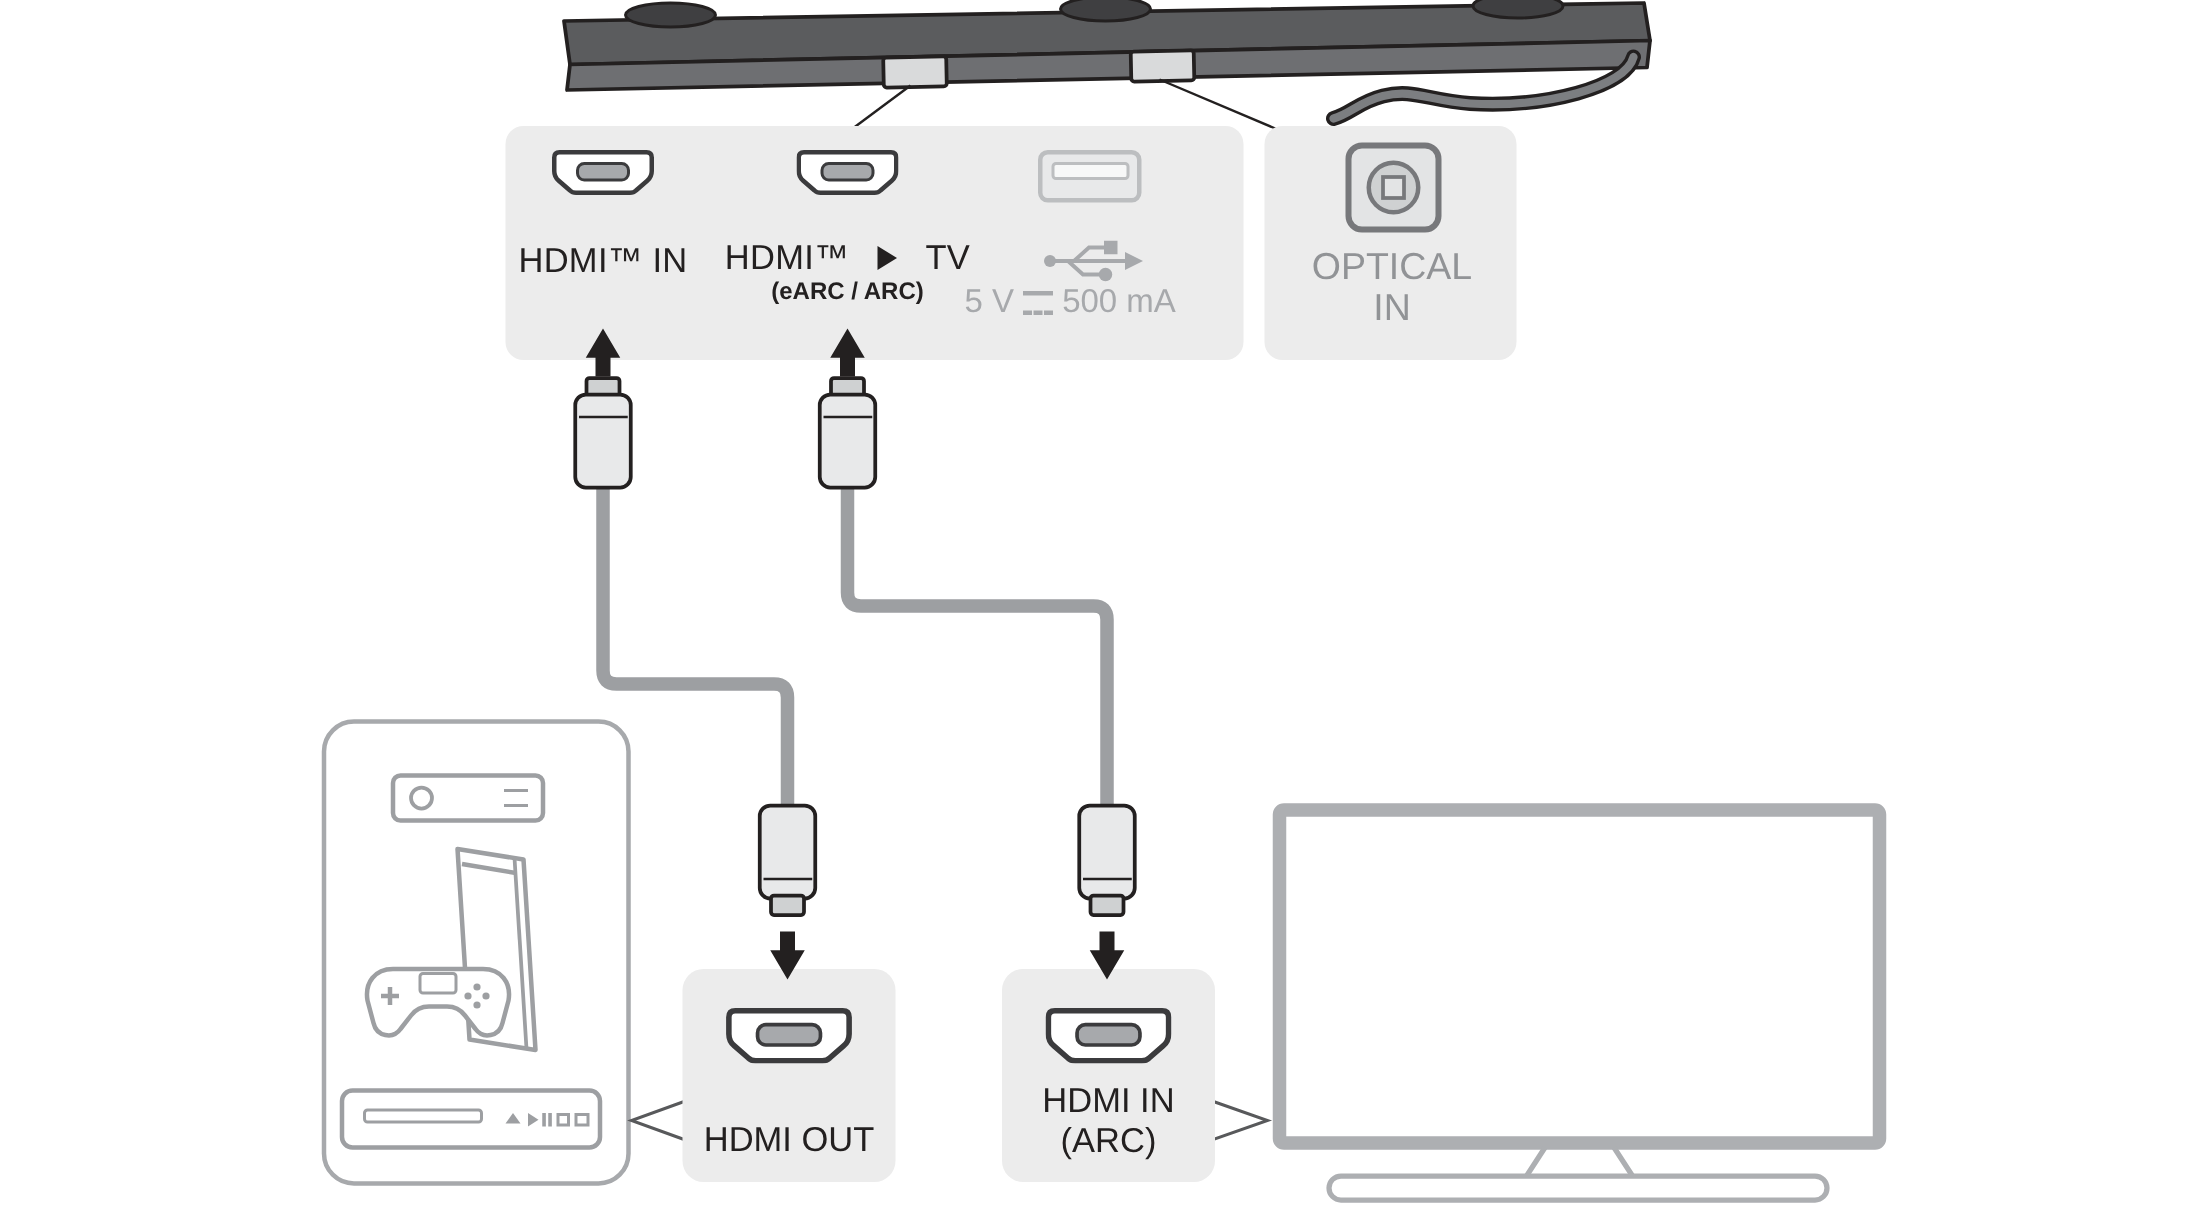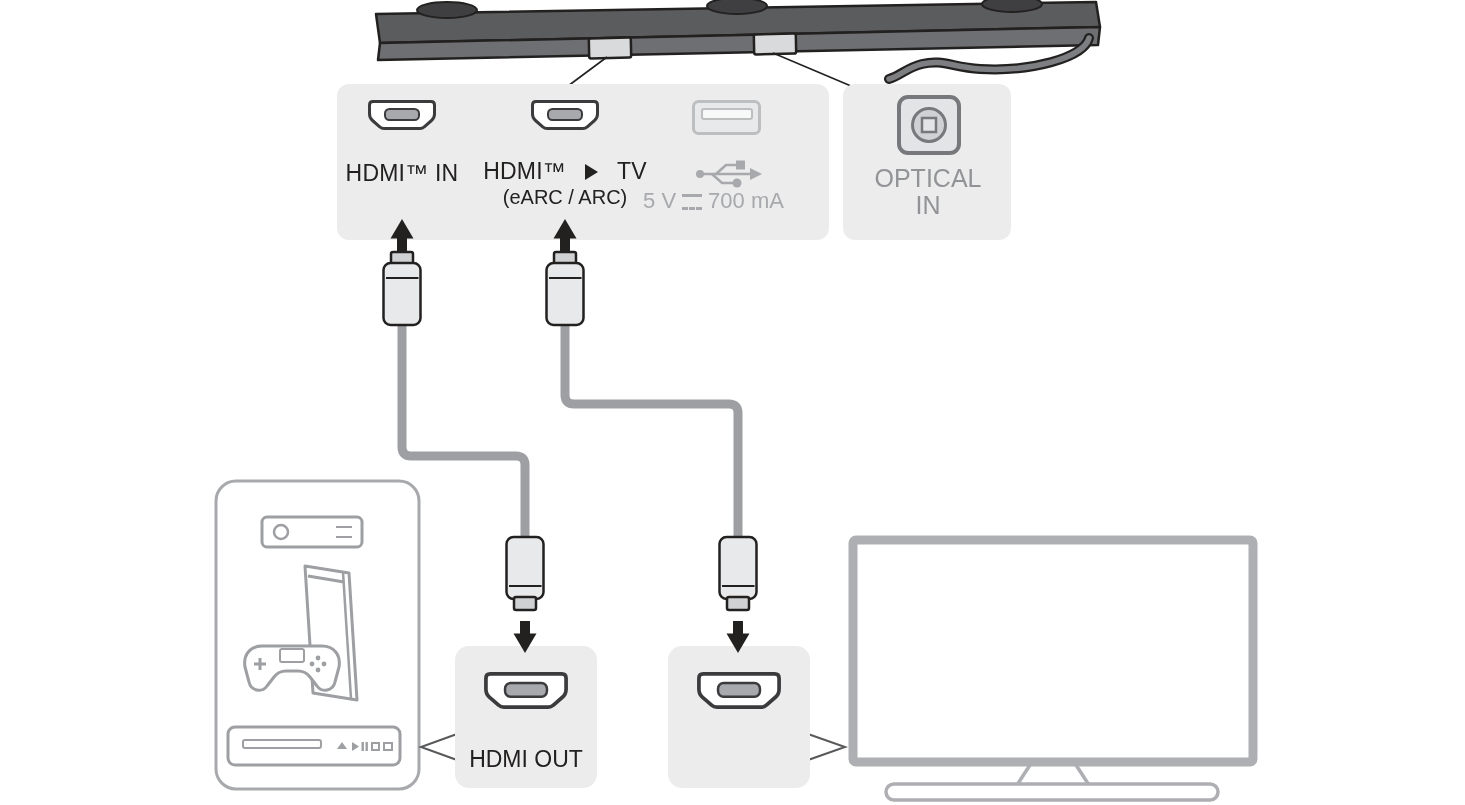--- a/index.html
+++ b/index.html
@@ -5,21 +5,21 @@
   html,body{margin:0;padding:0;background:#fff;}
   #canvas{position:relative;width:1344px;height:805px;background:#fff;overflow:hidden;
           font-family:"Liberation Sans",sans-serif;}
   #art{position:absolute;left:0;top:0;z-index:1;}
   .labels{position:absolute;inset:0;z-index:2;pointer-events:none;}
   .label{position:absolute;color:#232020;text-align:center;}
   .lbl-port{font-size:23px;letter-spacing:.2px;}
   .lbl-tv{display:flex;align-items:center;justify-content:center;gap:19px;}
   .tri-right{width:0;height:0;border-left:13px solid #232020;
              border-top:8px solid transparent;border-bottom:8px solid transparent;display:inline-block;}
-  .lbl-sub{font-size:20px;font-weight:400;}
+  .lbl-sub{font-size:16px;font-weight:700;}
   .lbl-usb{font-size:22px;color:#a7a9ac;display:flex;align-items:center;justify-content:center;}
   .dc-icon{display:inline-block;width:20px;height:10px;border-top:3px solid #a7a9ac;
            border-bottom:3px dashed #a7a9ac;margin:2px 6px 0 6px;}
   .lbl-optical{font-size:25px;color:#919396;line-height:27px;}
   .lbl-bottom{font-size:23px;line-height:27px;}
 </style>
 </head>
 <body>
 
 <div id="canvas">
@@ -163,25 +163,29 @@
       <span>HDMI™</span>
       <span class="tri-right"></span>
       <span>TV</span>
     </div>
 
     <div class="label lbl-sub" style="left:485px;top:186px;width:160px;">(eARC / ARC)</div>
 
     <div class="label lbl-usb" style="left:631px;top:188px;width:165px;">
       <span>5 V</span>
       <span class="dc-icon"></span>
-      <span>700 mA</span>
+      <span>500 mA</span>
     </div>
 
     <div class="label lbl-optical" style="left:848px;top:165px;width:160px;">
       <div>OPTICAL</div>
       <div>IN</div>
     </div>
 
     <div class="label lbl-bottom" style="left:446px;top:723px;width:160px;margin-top:23px;">HDMI OUT</div>
 
+    <div class="label lbl-bottom" style="left:659px;top:720px;width:160px;">
+      <div>HDMI IN</div>
+      <div>(ARC)</div>
+    </div>
 
   </div>
 </div>
 
 </body></html>

